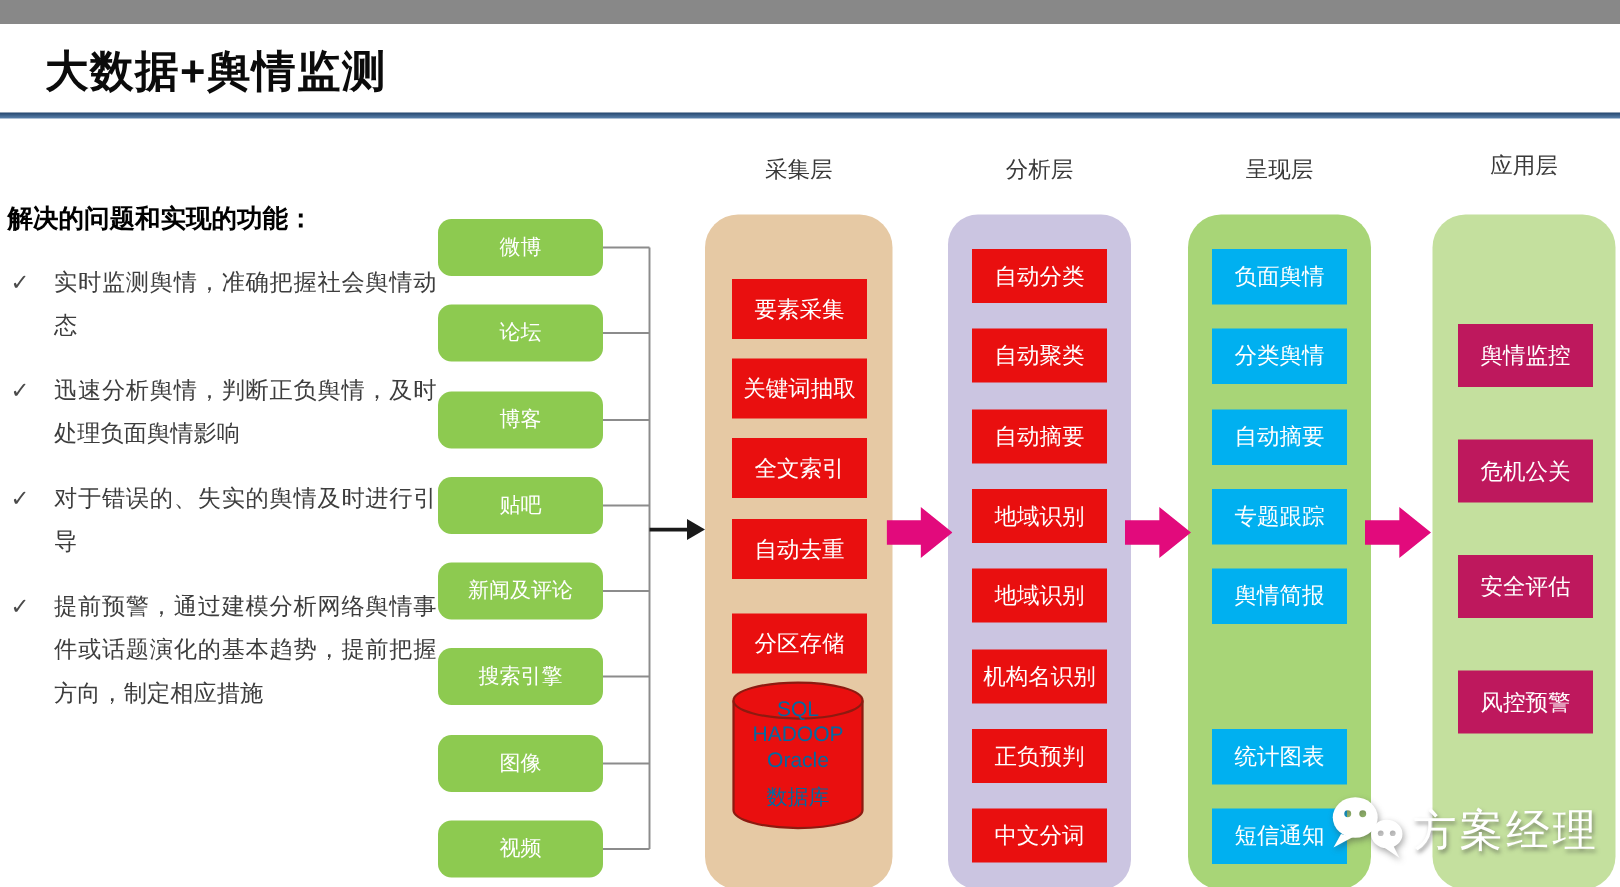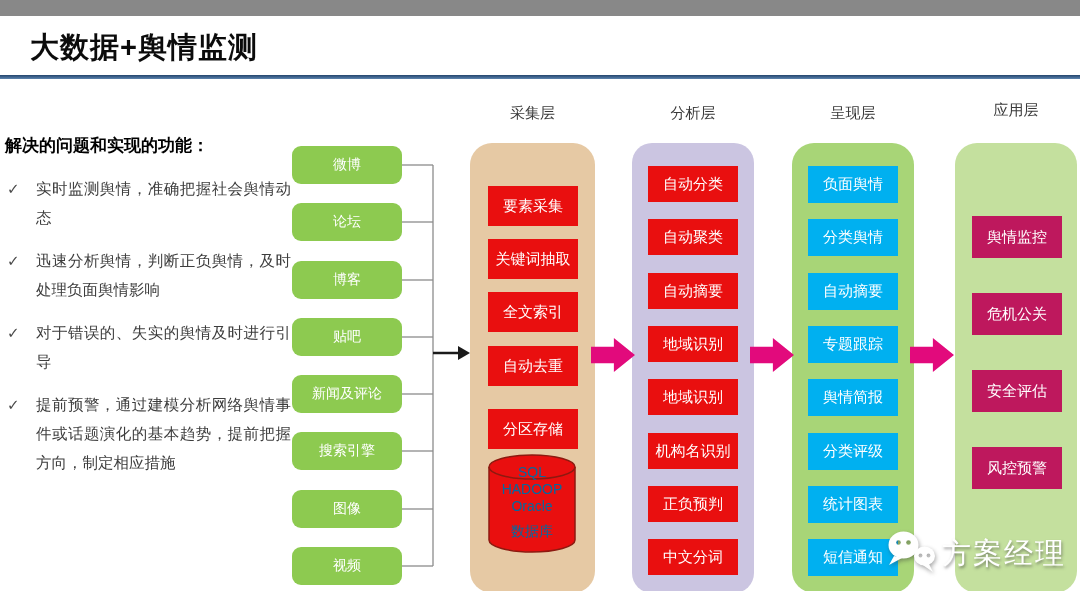--- a/index.html
+++ b/index.html
@@ -147,21 +147,20 @@
     <div class="pbox rbox2" style="top:343px">正负预判</div>
     <div class="pbox rbox2" style="top:396px">中文分词</div>
   </div>
 
   <div class="col col-present">
     <div class="pbox cbox" style="top:23px">负面舆情</div>
     <div class="pbox cbox" style="top:76px">分类舆情</div>
     <div class="pbox cbox" style="top:130px">自动摘要</div>
     <div class="pbox cbox" style="top:183px">专题跟踪</div>
     <div class="pbox cbox" style="top:236px">舆情简报</div>
-    <div class="pbox cbox" style="top:290px">分类评级</div>
     <div class="pbox cbox" style="top:343px">统计图表</div>
     <div class="pbox cbox" style="top:396px">短信通知</div>
   </div>
 
   <div class="col col-apply">
     <div class="pbox bbox" style="top:73px">舆情监控</div>
     <div class="pbox bbox" style="top:150px">危机公关</div>
     <div class="pbox bbox" style="top:227px">安全评估</div>
     <div class="pbox bbox" style="top:304px">风控预警</div>
   </div>

